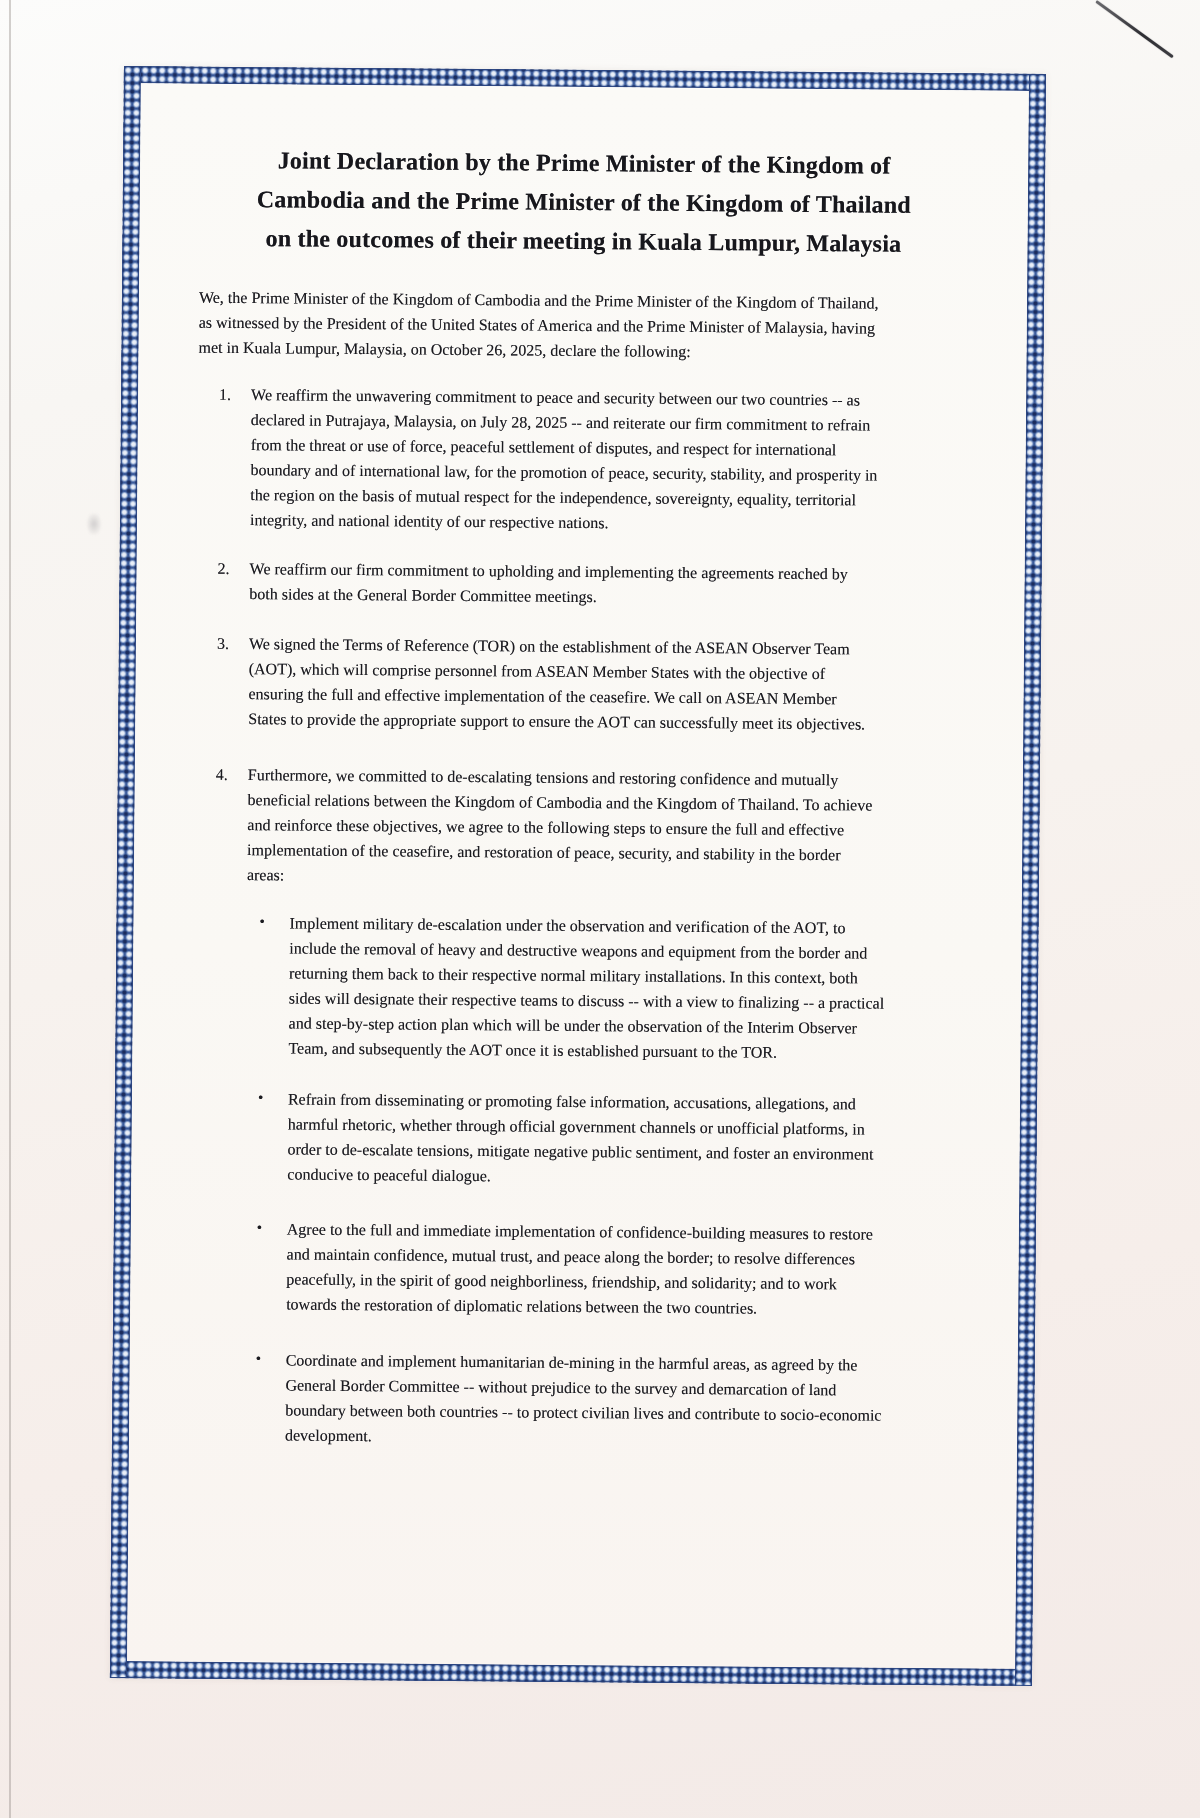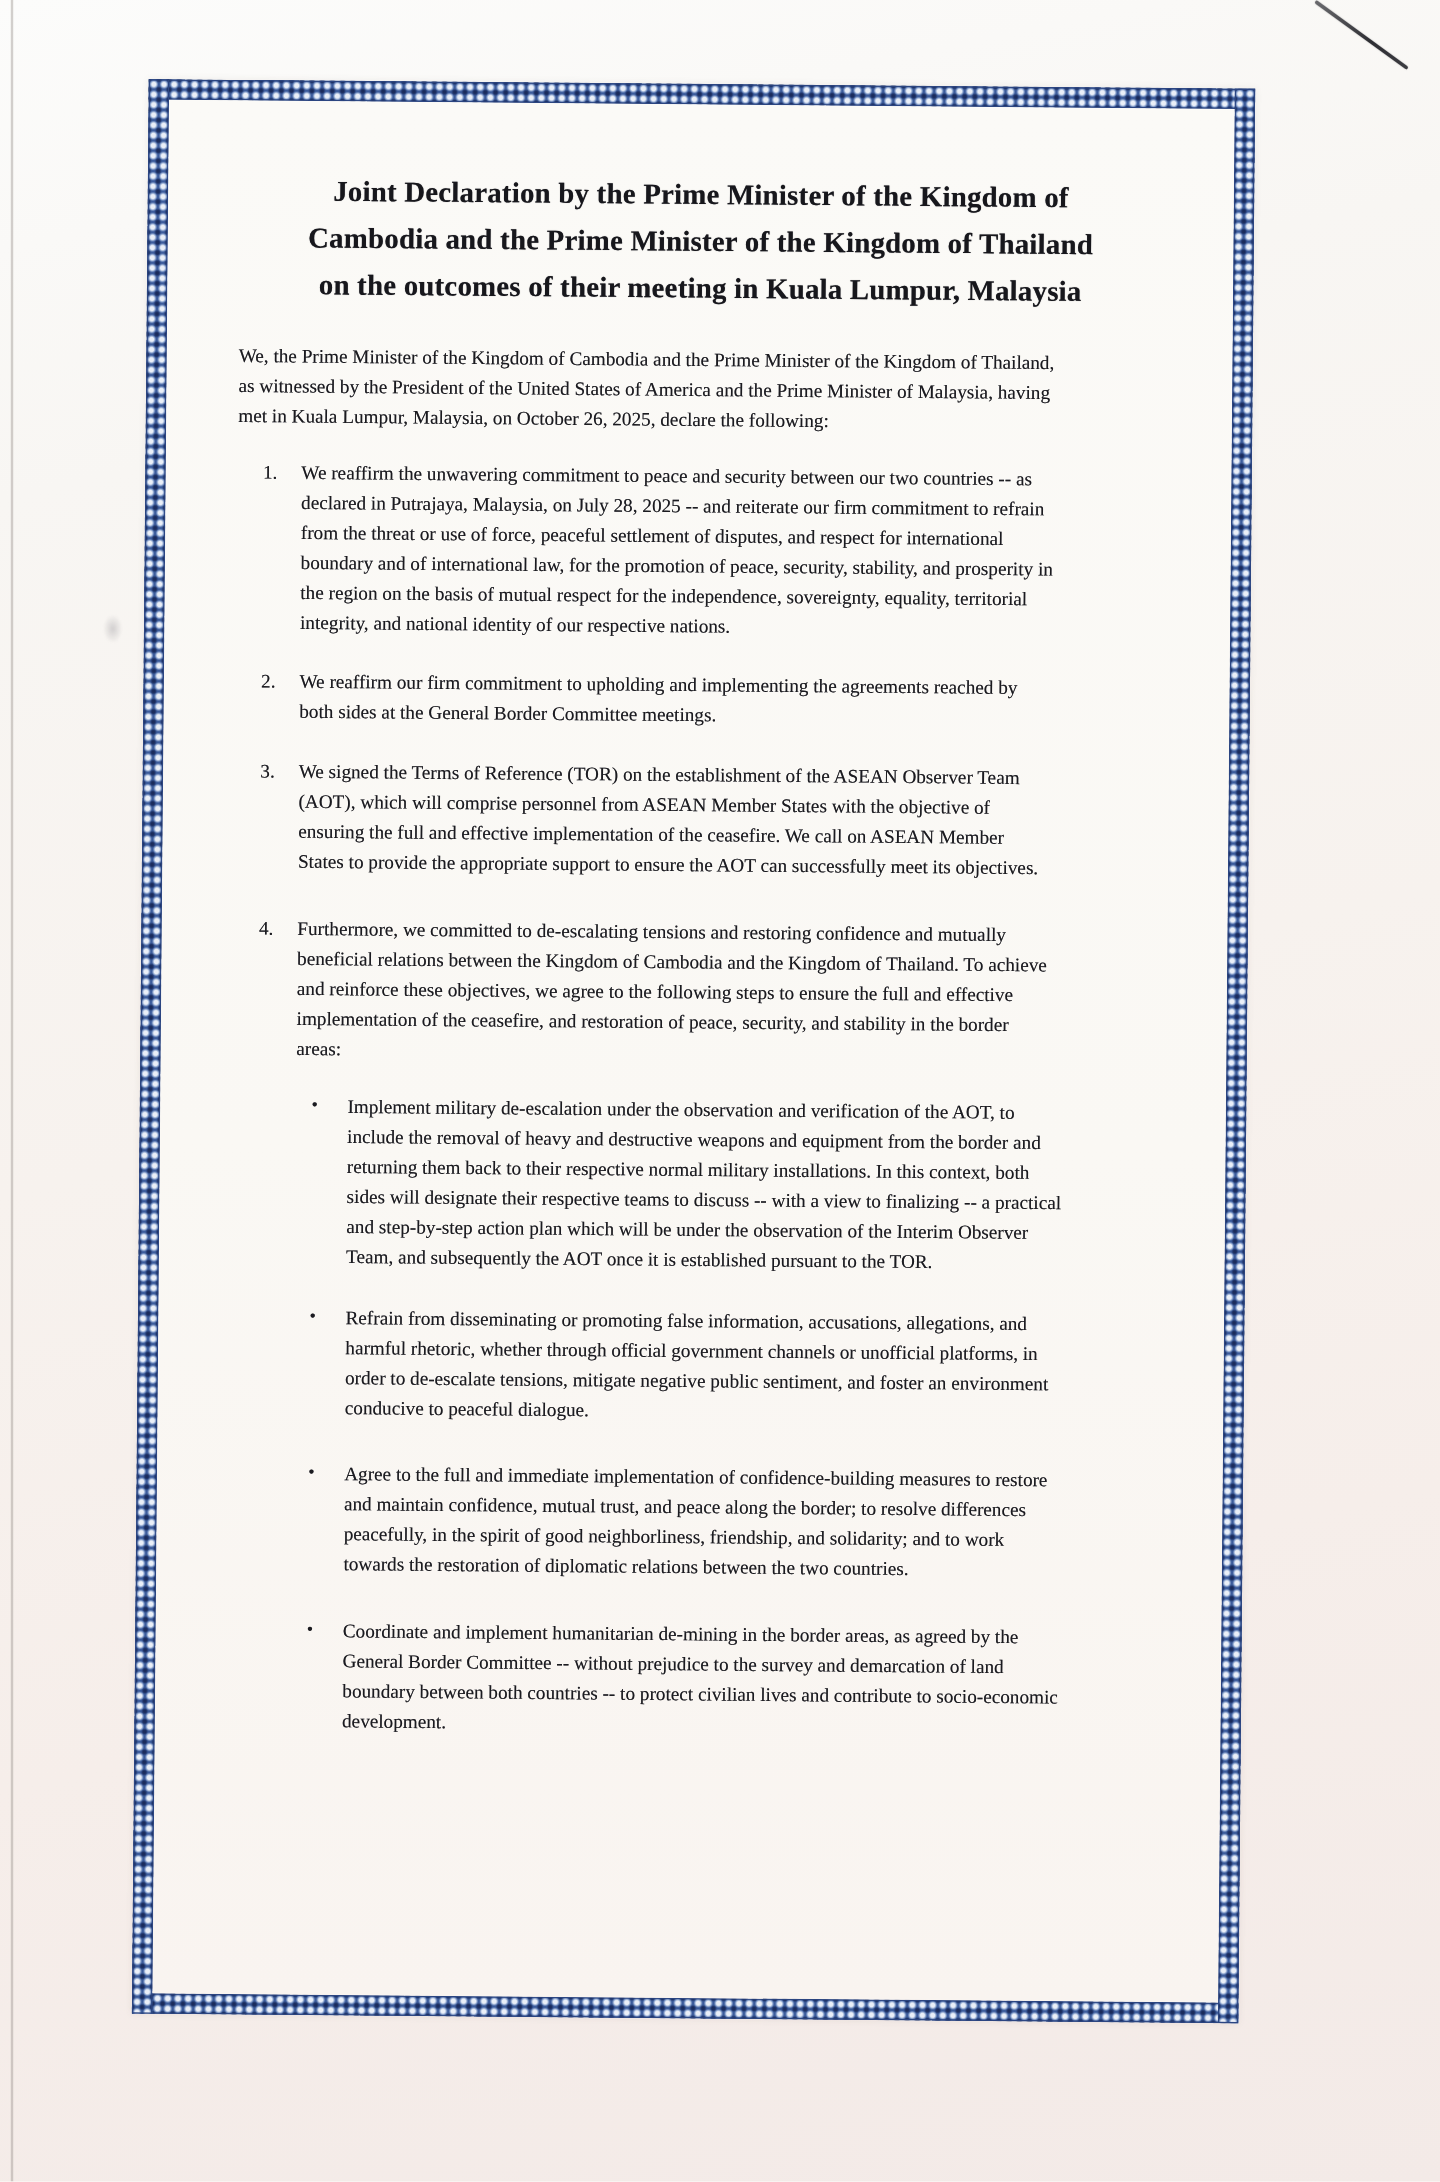--- a/index.html
+++ b/index.html
@@ -175,21 +175,21 @@
           <span class="btext">Refrain from disseminating or promoting false information, accusations, allegations, and harmful rhetoric, whether through official government channels or unofficial platforms, in order to de-escalate tensions, mitigate negative public sentiment, and foster an environment conducive to peaceful dialogue.</span>
         </div>
 
         <div class="bullet b3">
           <span class="dot">•</span>
           <span class="btext">Agree to the full and immediate implementation of confidence-building measures to restore and maintain confidence, mutual trust, and peace along the border; to resolve differences peacefully, in the spirit of good neighborliness, friendship, and solidarity; and to work towards the restoration of diplomatic relations between the two countries.</span>
         </div>
 
         <div class="bullet b4">
           <span class="dot">•</span>
-          <span class="btext">Coordinate and implement humanitarian de-mining in the border areas, as agreed by the General Border Committee -- without prejudice to the survey and demarcation of land boundary between both countries -- to protect civilian lives and contribute to socio-economic development.</span>
+          <span class="btext">Coordinate and implement humanitarian de-mining in the harmful areas, as agreed by the General Border Committee -- without prejudice to the survey and demarcation of land boundary between both countries -- to protect civilian lives and contribute to socio-economic development.</span>
         </div>
 
       </div>
     </div>
   </div>
 </div>
 
 <div class="pen-mark"></div>
 <div class="smudge"></div>
 

